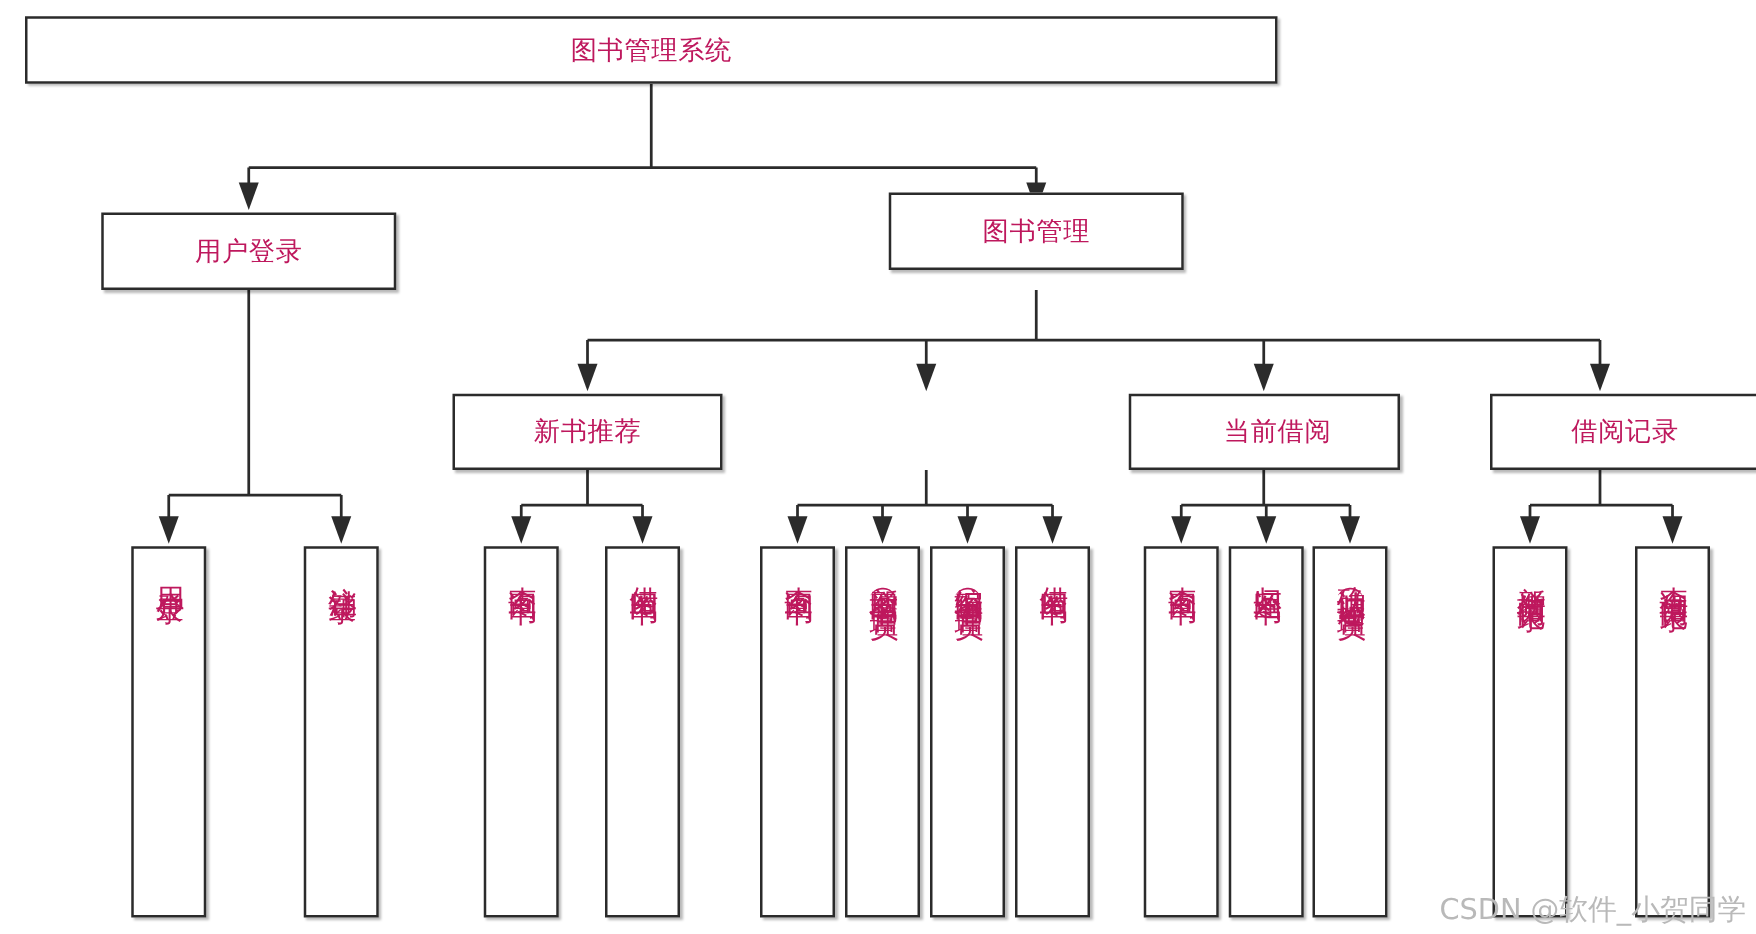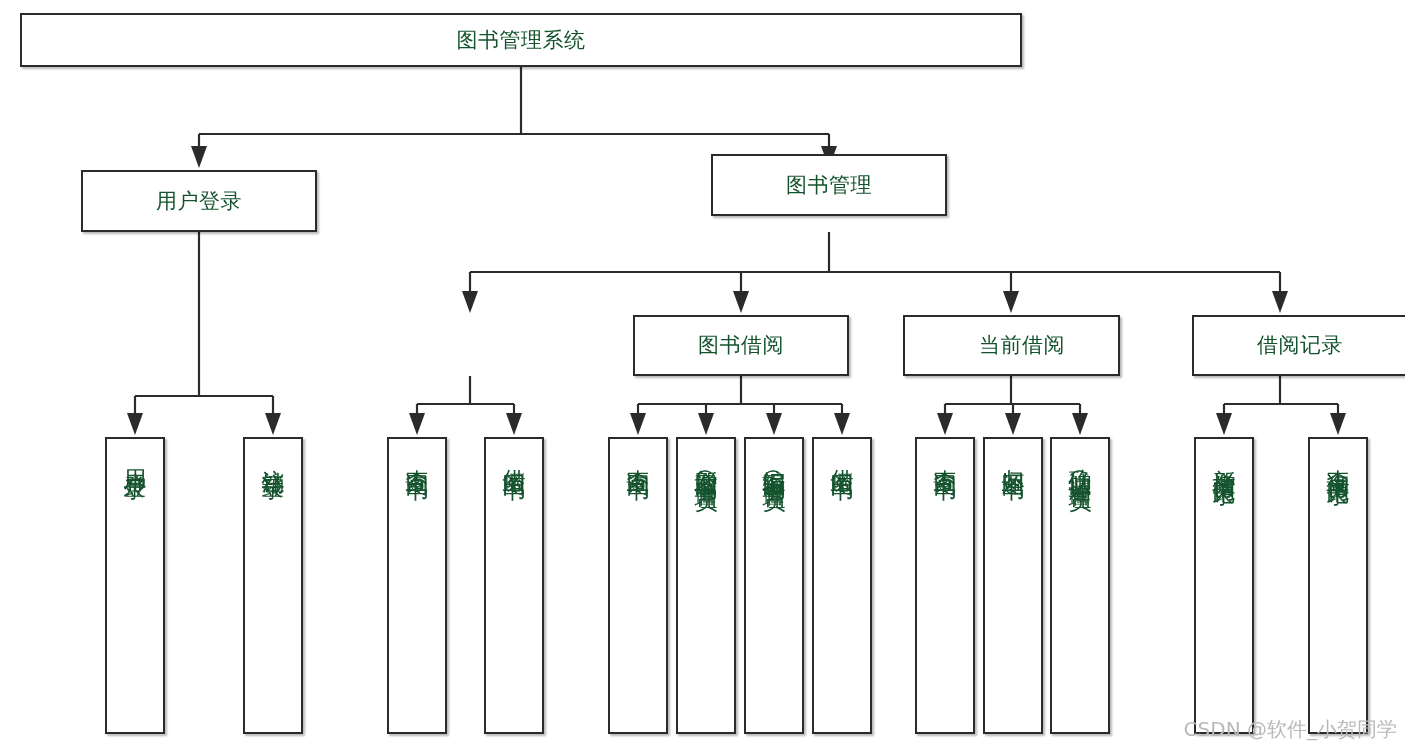--- a/index.html
+++ b/index.html
@@ -31,21 +31,21 @@
     box-sizing: border-box;
     background: #ffffff;
     border: 2px solid #2b2b2b;
     box-shadow: 2px 2px 2px rgba(0,0,0,0.28);
     display: flex;
     align-items: center;
     justify-content: center;
     z-index: 2;
   }
   .node-label {
-    color: #14532d;
+    color: #be185d;
     line-height: 1.18;
     text-align: center;
     white-space: nowrap;
   }
   .node.horiz .node-label {
     font-size: 21px;
     letter-spacing: 0.5px;
   }
   .node.vert {
     align-items: flex-start;
@@ -55,21 +55,21 @@
     writing-mode: vertical-rl;
     text-orientation: upright;
     font-size: 23px;
     letter-spacing: 3px;
     white-space: nowrap;
   }
   .watermark {
     position: absolute;
     right: 8px;
     bottom: 4px;
-    font-size: 20px;
+    font-size: 23px;
     color: #b9b9b9;
     z-index: 5;
     white-space: nowrap;
     font-family: "DejaVu Sans", "Liberation Sans", sans-serif;
   }
 </style>
 </head>
 <body>
 
 <div id="canvas">
@@ -133,22 +133,22 @@
     <span class="node-label">图书管理系统</span>
   </div>
 
   <div class="node horiz" style="left: 81px; top: 170px; width: 236px; height: 62px;">
     <span class="node-label">用户登录</span>
   </div>
   <div class="node horiz" style="left: 711px; top: 154px; width: 236px; height: 62px;">
     <span class="node-label">图书管理</span>
   </div>
 
-  <div class="node horiz" style="left: 633px; top: 315px; width: 216px; height: 61px;">
-    <span class="node-label">图书借阅</span>
+  <div class="node horiz" style="left: 362px; top: 315px; width: 216px; height: 61px;">
+    <span class="node-label">新书推荐</span>
   </div>
   <div class="node horiz" style="left: 903px; top: 315px; width: 217px; height: 61px; padding-left: 21px;">
     <span class="node-label">当前借阅</span>
   </div>
   <div class="node horiz" style="left: 1172px; top: 315px; width: 216px; height: 61px; margin-left: 20px;">
     <span class="node-label">借阅记录</span>
   </div>
 
   <div class="node vert" style="left: 105px; top: 437px; width: 60px; height: 297px;">
     <span class="node-label">用户登录</span>

